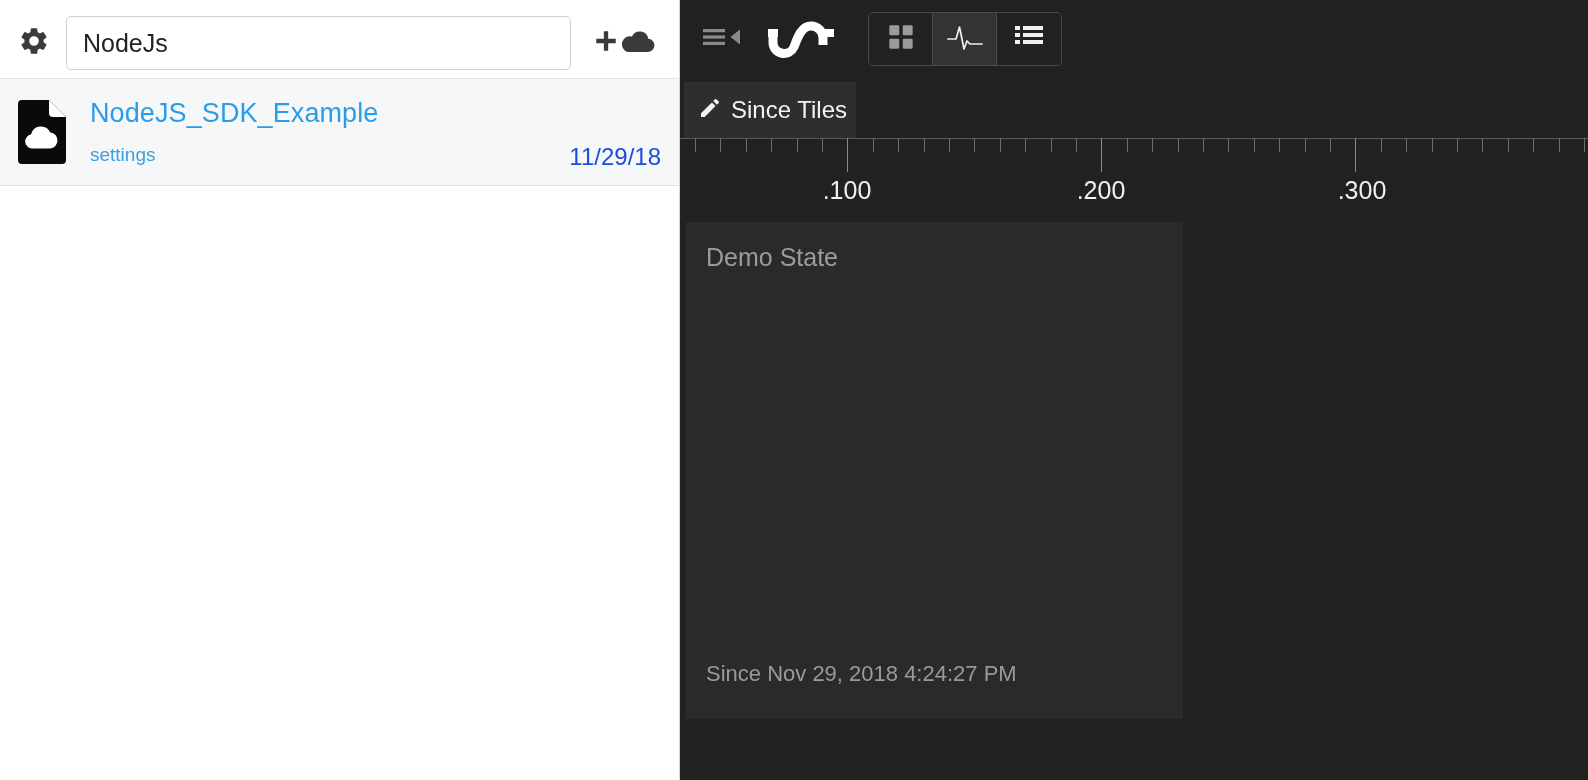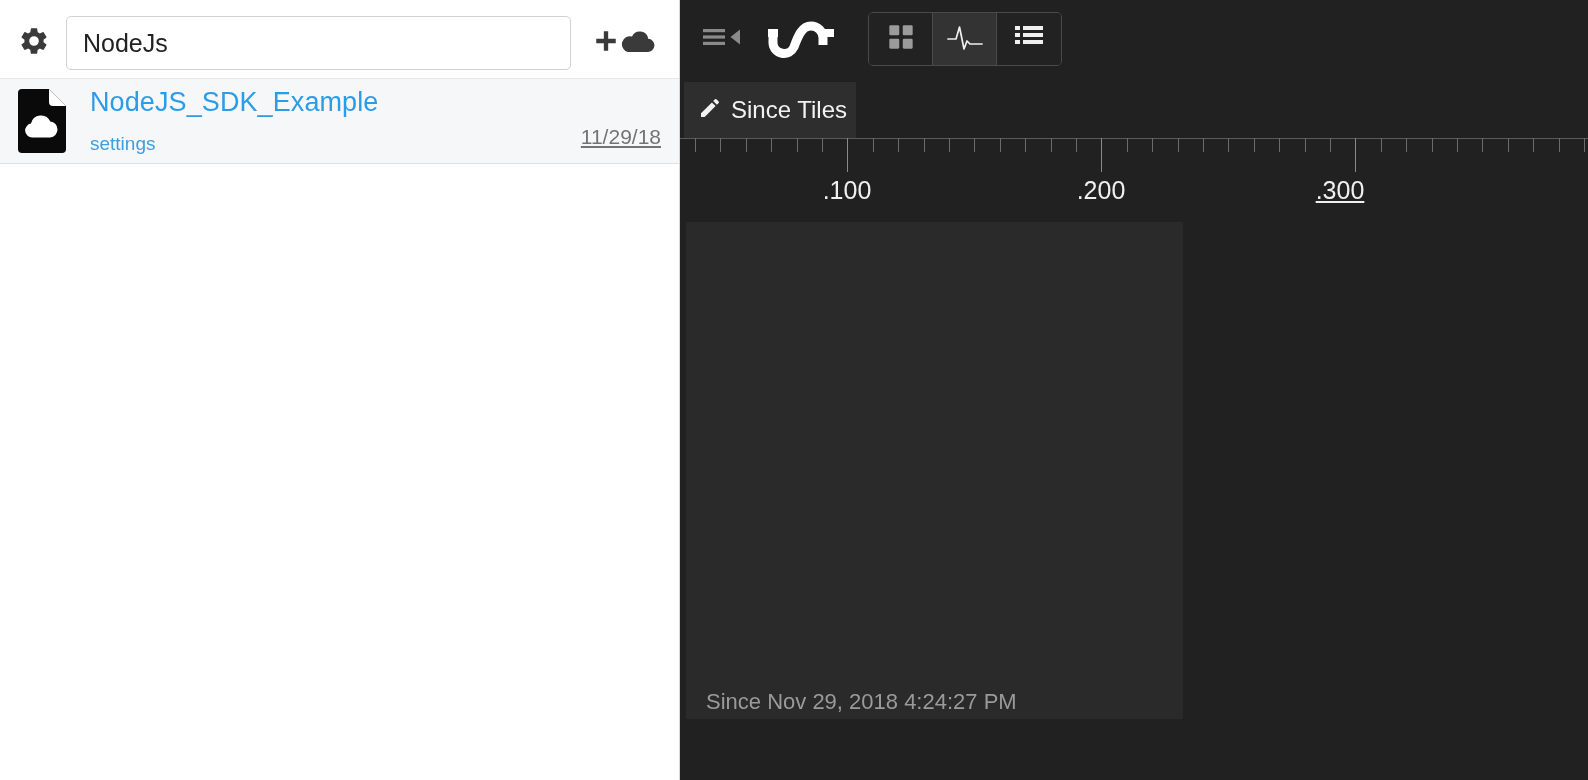--- a/index.html
+++ b/index.html
@@ -51,21 +51,21 @@
     gap: 2px;
     cursor: pointer;
     flex: 0 0 74px;
   }
 
   
   .device-list { width: 100%; }
   .device-row {
     display: flex;
     align-items: center;
-    height: 86px;
+    height: 108px;
     background: #f6f7f9;
     border-top: 1px solid #e4e6e9;
     border-bottom: 1px solid #dfe1e4;
     padding: 0 18px 0 10px;
     cursor: pointer;
   }
   .device-icon {
     width: 66px; height: 66px;
     flex: 0 0 66px;
     display: flex; align-items: center; justify-content: center;
@@ -76,26 +76,25 @@
     color: #2b9ce8;
     line-height: 1.15;
     letter-spacing: .1px;
   }
   .device-sub {
     font-size: 19px;
     color: #3d9fdc;
     margin-top: 15px;
   }
   .device-date {
-    font-size: 21px;
-    color: #737373;
+    font-size: 24px;
+    color: #1d4ed8;
     flex: 0 0 auto;
     align-self: flex-end;
     padding-bottom: 14px;
-    text-decoration: underline;
   }
 
   
   .right-panel {
     flex: 1 1 auto;
     height: 780px;
     background: #212121;
     position: relative;
   }
   .toolbar {
@@ -203,21 +202,21 @@
   }
   .tile-value {
     font-size: 128px;
     color: #d6d6d6;
     line-height: 1;
     font-weight: 400;
     letter-spacing: -1px;
   }
   .tile-footer {
     position: absolute;
-    left: 20px; bottom: 4px;
+    left: 20px; bottom: 32px;
     font-size: 22px;
     color: #9a9a9a;
   }
 </style>
 </head>
 <body>
 
 <div id="app">
 
   <div class="left-panel">
@@ -367,22 +366,23 @@
           <div class="tick minor" style="left: 802px;"></div>
           <div class="tick minor" style="left: 828px;"></div>
           <div class="tick minor" style="left: 853px;"></div>
           <div class="tick minor" style="left: 879px;"></div>
           <div class="tick minor" style="left: 904px;"></div>
           <div class="tick major" style="left: 167px;"></div>
           <div class="tick-label" style="left: 167px;">.100</div>
           <div class="tick major" style="left: 421px;"></div>
           <div class="tick-label" style="left: 421px;">.200</div>
           <div class="tick major" style="left: 675px;"></div>
-          <div class="tick-label" style="left: 660px; text-decoration: underline;">.300</div>
+          <div class="tick-label" style="left: 682px;">.300</div>
         </div>
     </div>
 
     <div class="tile">
+      <div class="tile-title">Demo State</div>
       <div class="tile-footer">Since Nov 29, 2018 4:24:27 PM</div>
     </div>
 
   </div>
 </div>
 
 </body></html>

